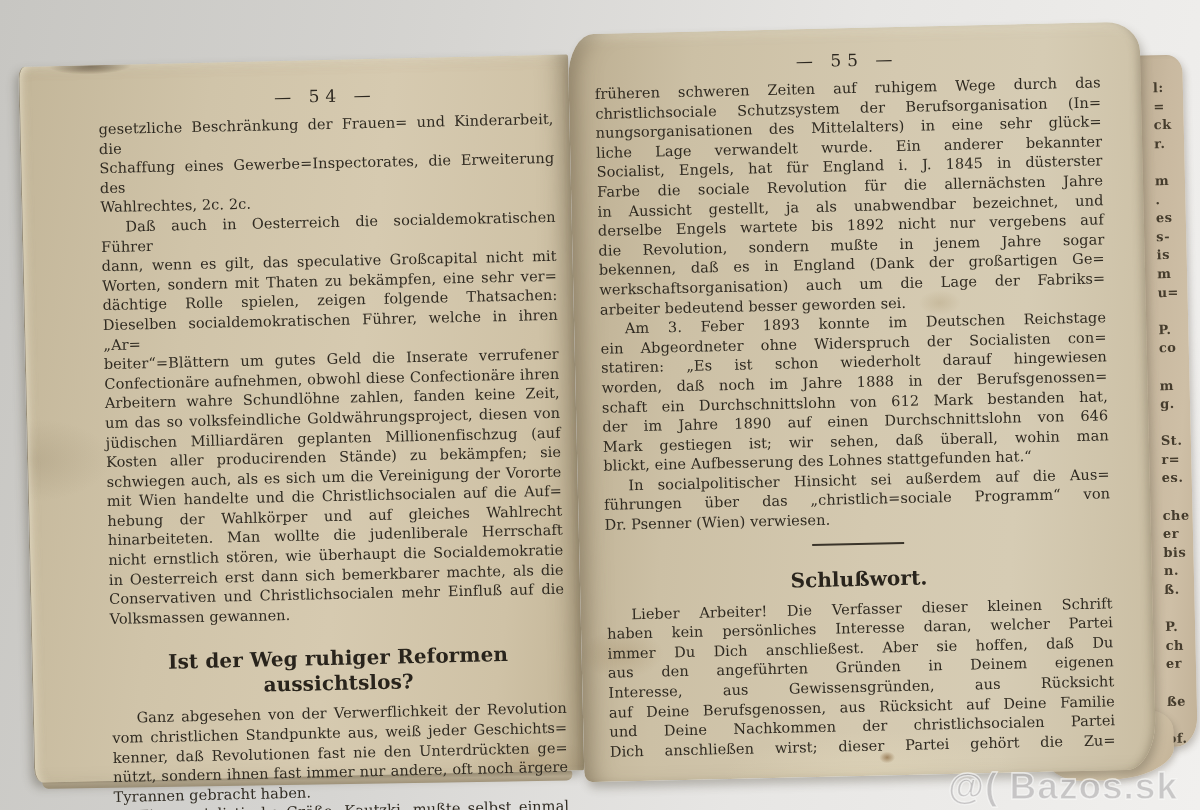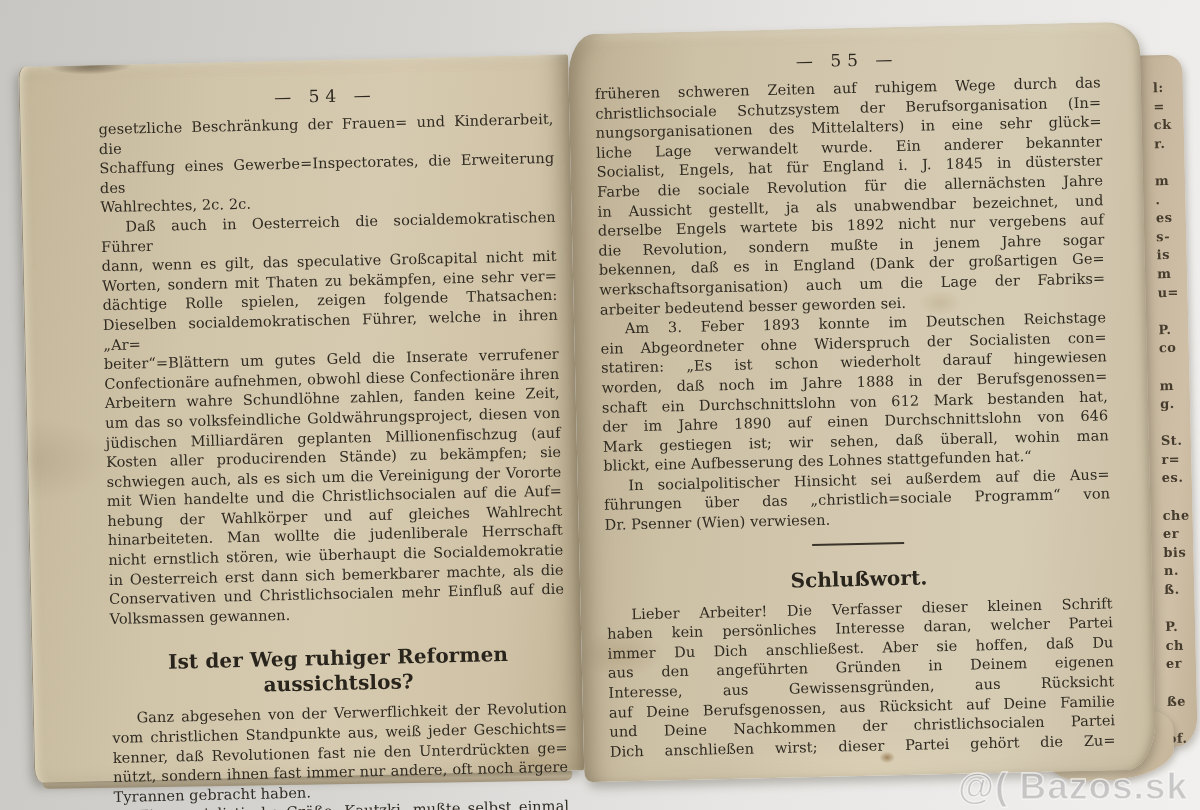--- a/index.html
+++ b/index.html
@@ -65,21 +65,21 @@
   .ln.just{text-align:justify;text-align-last:justify;}
   .ln.ind{text-indent:1.7em;}
   .heading{font-weight:bold;font-size:20px;line-height:24px;text-align:center;
       margin:22px 0 8px 0;color:#29241c;letter-spacing:.3px;}
   .heading .ln{font-size:20px;line-height:25px;text-align:center;text-align-last:center;font-weight:bold;}
   .divider{width:92px;border-top:2px solid #3a342a;margin:13px auto 2px auto;height:0;}
   .para{margin:0;}
   .frag{font-size:13px;line-height:18.6px;font-weight:bold;color:#453c2d;
       white-space:nowrap;letter-spacing:.5px;}
   .watermark{
-    position:absolute;right:12px;bottom:2px;z-index:5;
+    position:absolute;right:22px;bottom:2px;z-index:5;
     font-family:"Liberation Sans", sans-serif;font-weight:bold;
     font-size:37px;letter-spacing:1px;
     color:rgba(138,136,138,.42);
     -webkit-text-stroke:1.3px rgba(248,248,246,.72);
     text-shadow:0 0 2px rgba(255,255,255,.35);
   }
 </style>
 </head>
 <body>
 

